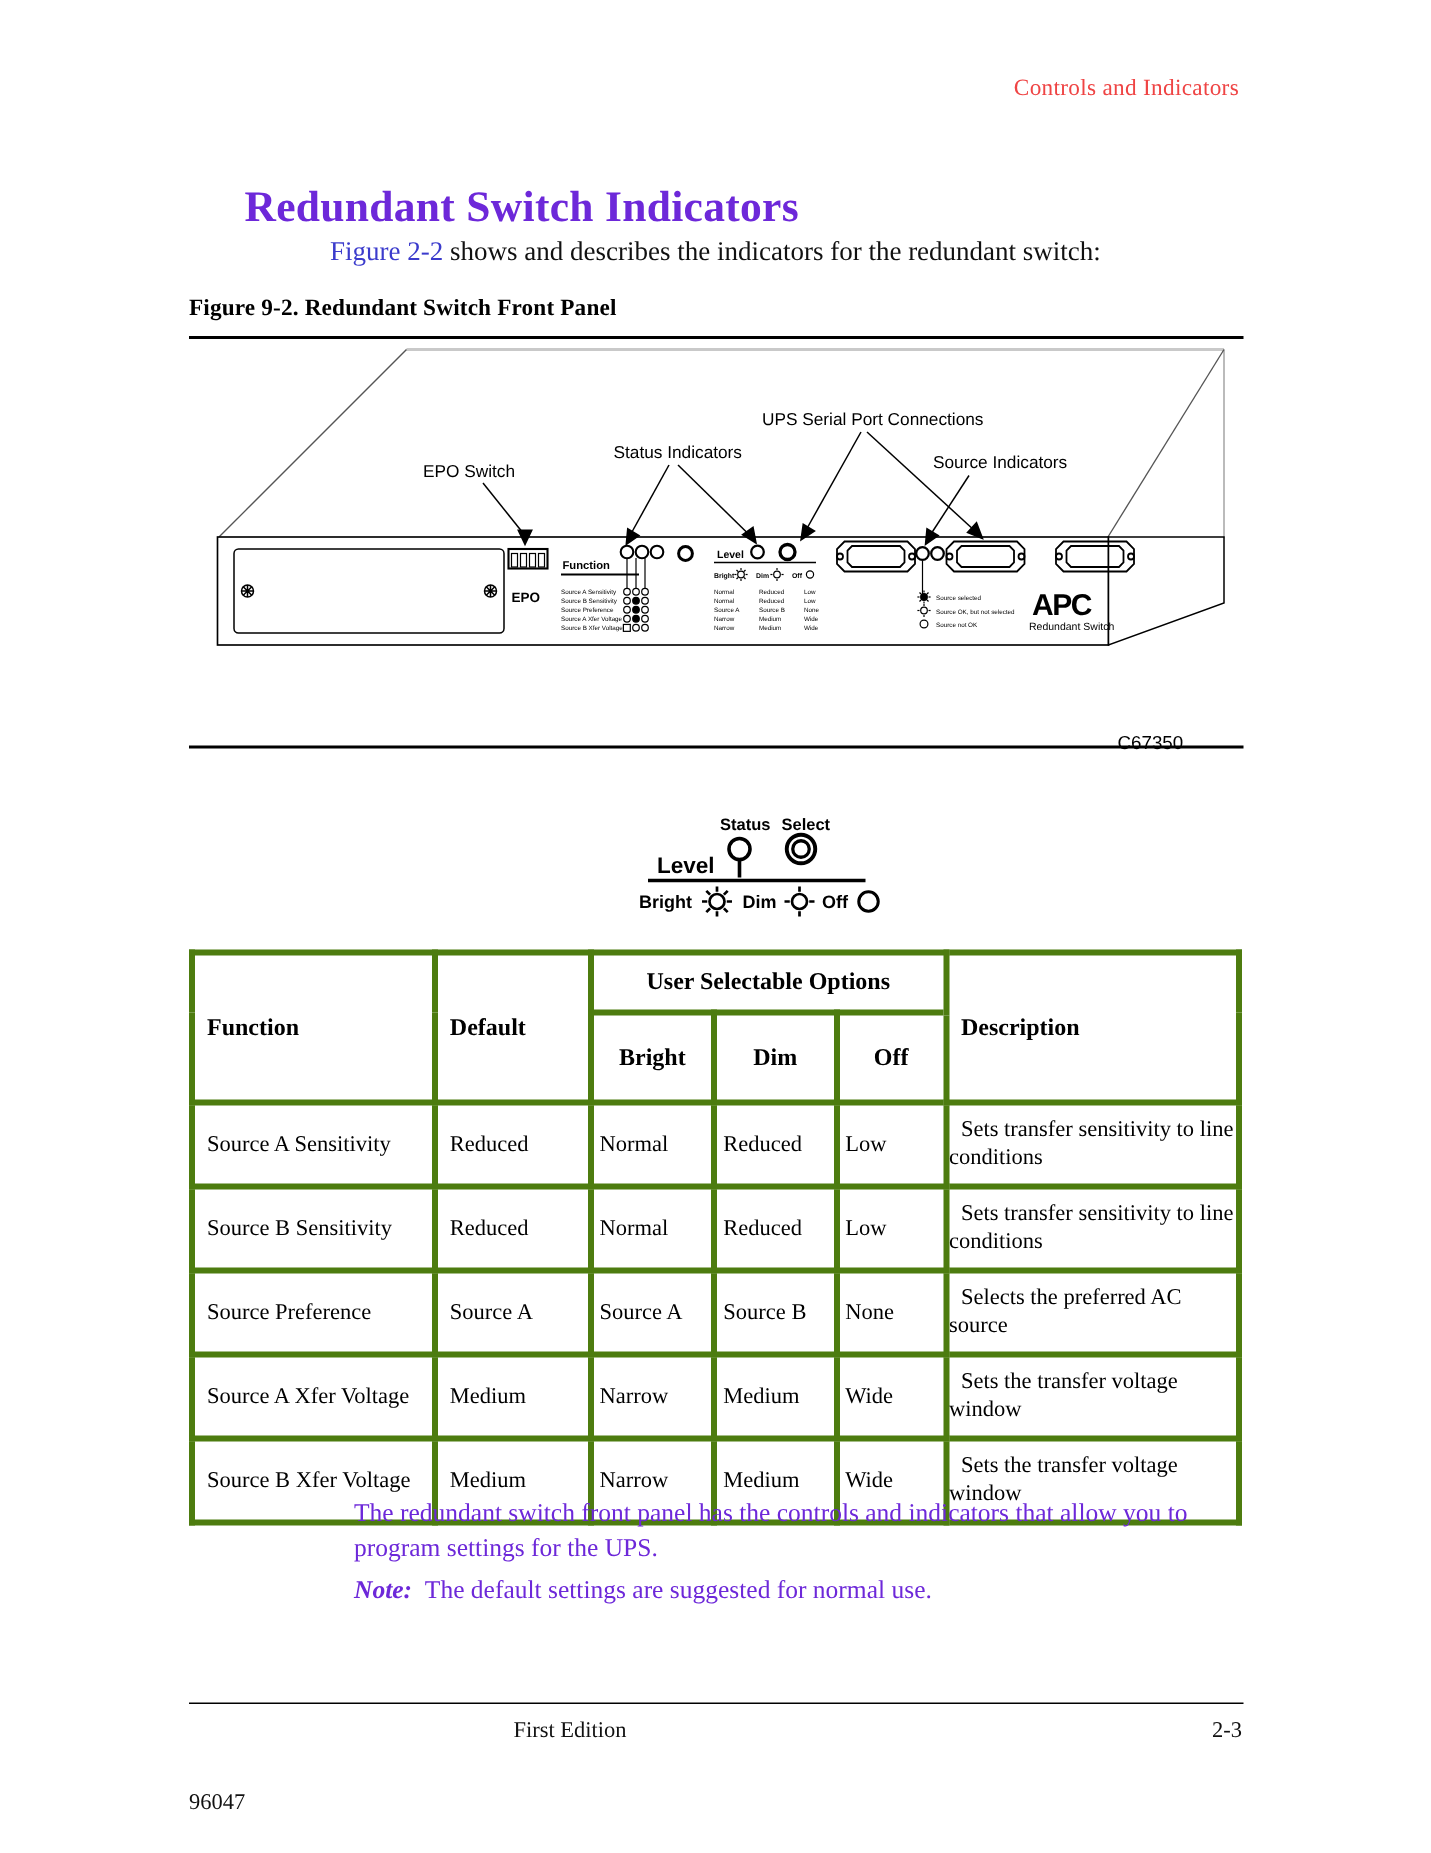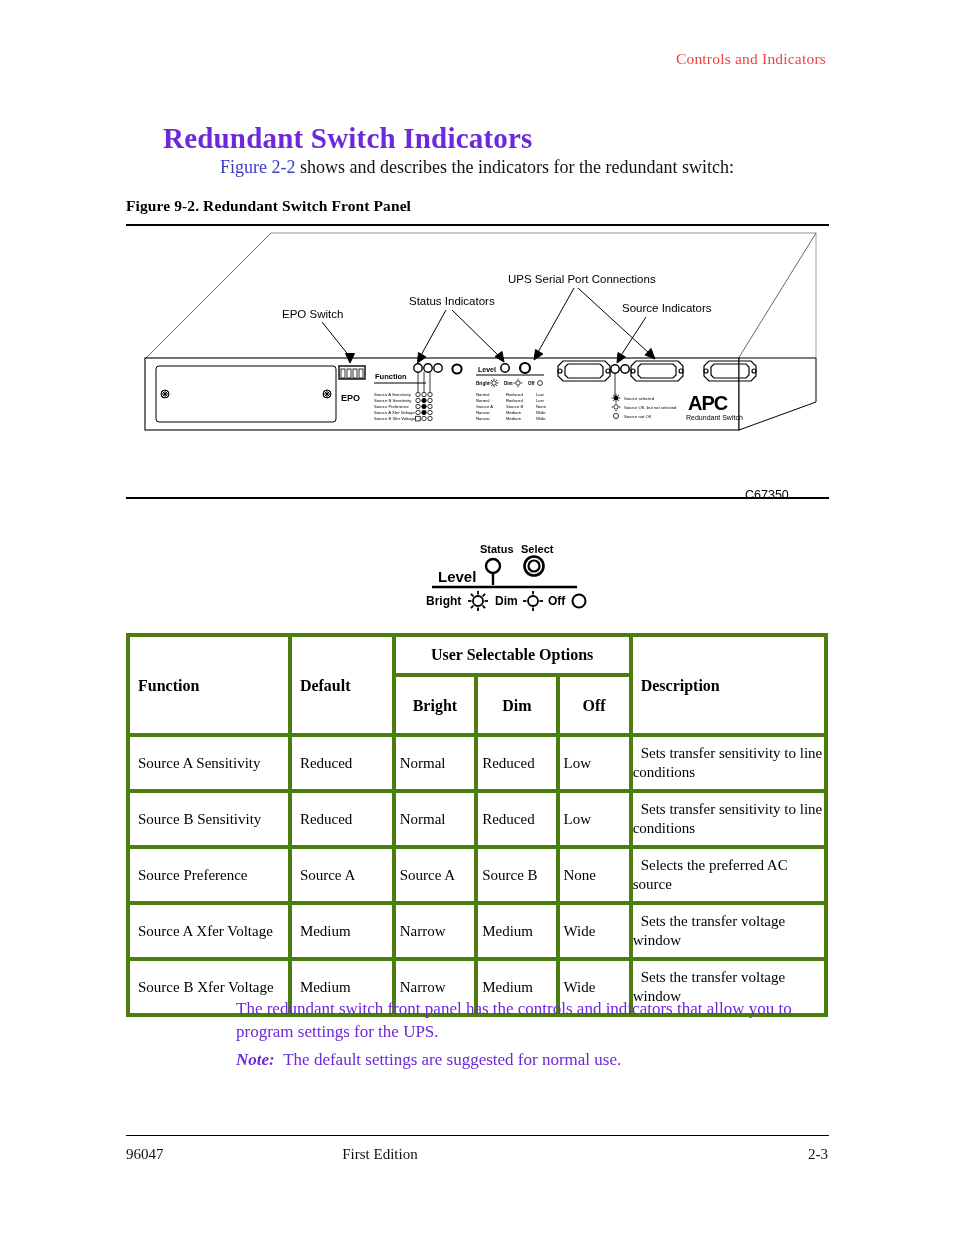--- a/index.html
+++ b/index.html
@@ -177,21 +177,21 @@
     width: 703px;
     height: 1px;
     background: #000;
   }
   .footer {
     position: absolute;
     top: 1146px;
     font-size: 15px;
     color: #111;
   }
-  .footer-left   { left: 126px; }
+  .footer-left   { left: 126px; margin-top: 48px; }
   .footer-center { left: 0; width: 760px; text-align: center; }
   .footer-right  { right: 126px; }
 
   svg { display: block; }
   text { font-family: "Liberation Sans", sans-serif; }
 </style>
 </head>
 <body>
 
 <div class="page-header">Controls and Indicators</div>

